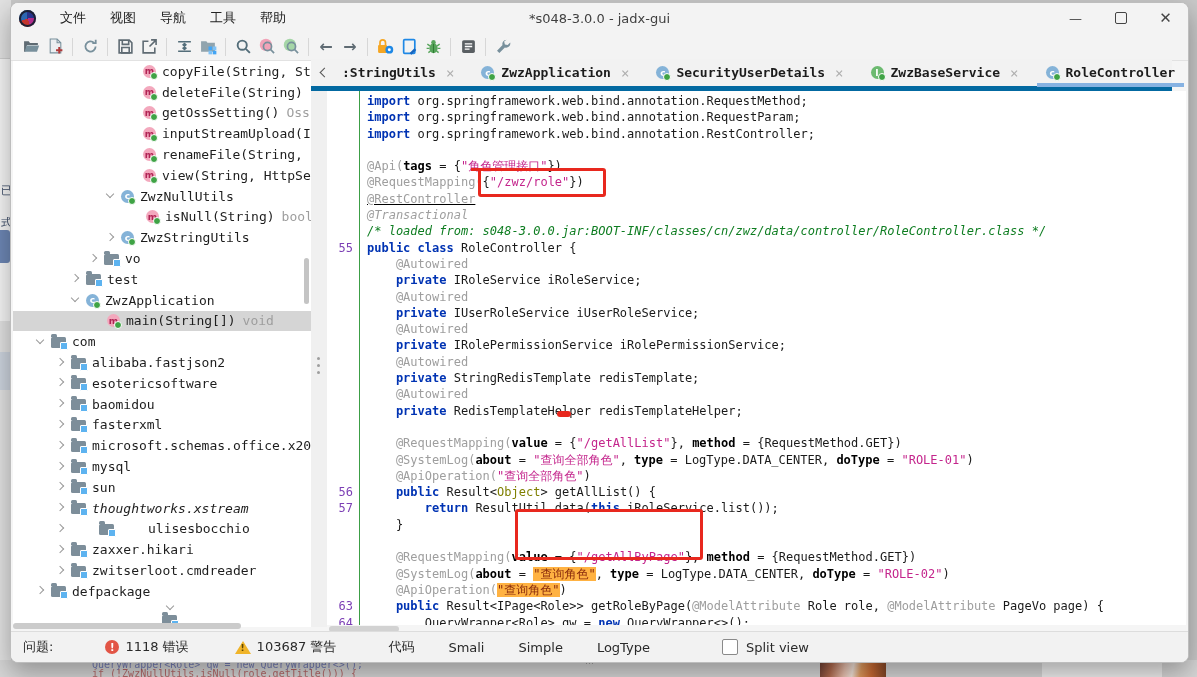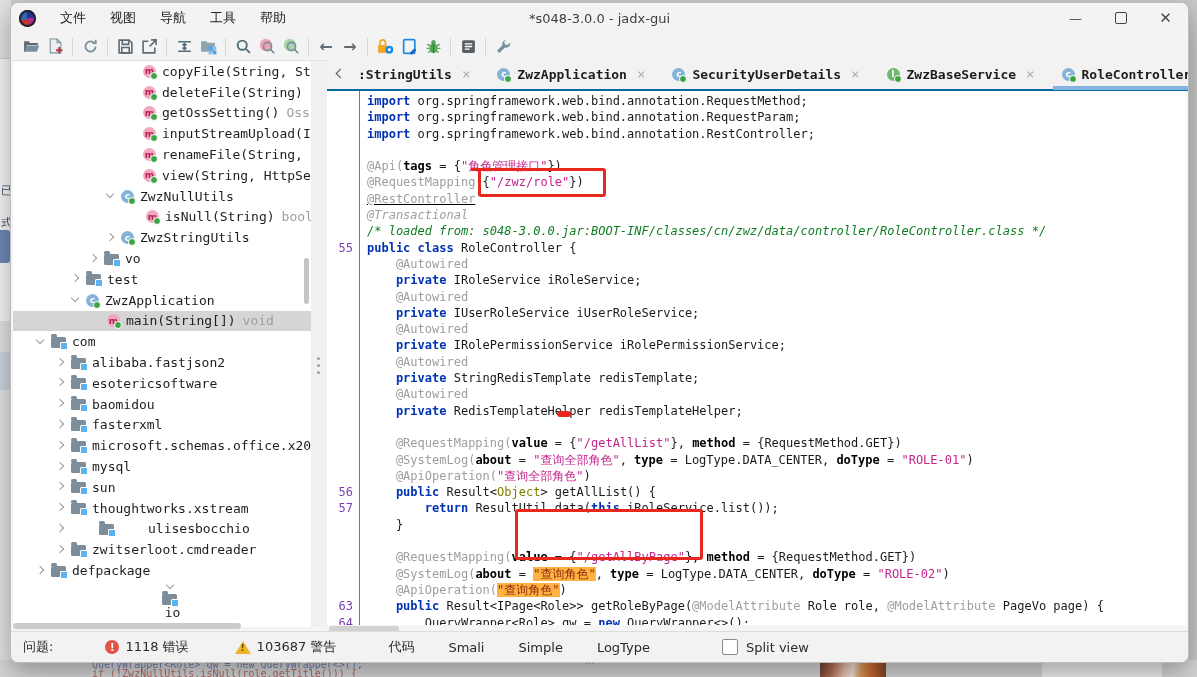--- a/index.html
+++ b/index.html
@@ -64,22 +64,22 @@
   .sfx{color:#9e9e9e;margin-left:7px;}
   .tree-vscroll{position:absolute;left:293px;top:255px;width:5px;height:46px;background:#c4c4c4;border-radius:3px;}
   .tree-hscroll{position:absolute;left:2px;top:620px;width:228px;height:6px;background:#cbcbcb;border-radius:3px;}
 
   
   .splitter{position:absolute;left:300px;top:58px;width:16px;height:566px;background:#f0f0f0;}
   .splitter .dots{position:absolute;left:6px;top:292px;}
   .splitter .dots i{display:block;width:3px;height:3px;border-radius:50%;background:#9e9e9e;margin:4px 0;}
 
   
-  .tabbar{position:absolute;left:316px;top:56px;width:861px;height:32px;background:#f2f2f2;
-          display:flex;align-items:center;border-bottom:2px solid #0369a1;box-sizing:border-box;}
+  .tabbar{position:absolute;left:300px;top:56px;width:861px;height:32px;background:#f2f2f2;
+          display:flex;align-items:center;border-bottom:5px solid #0369a1;box-sizing:border-box;}
   .tab-scroll{width:20px;height:20px;position:relative;flex:none;margin-left:2px;}
   .tab-scroll::after{content:"";position:absolute;left:8px;top:6px;width:6px;height:6px;
                      border-right:1.8px solid #555;border-bottom:1.8px solid #555;transform:rotate(135deg);}
   .tab{display:flex;align-items:center;gap:7px;height:100%;padding:0 9px;position:relative;flex:none;
        font:bold 13px "DejaVu Sans Mono","Liberation Mono",monospace;color:#1c1c1c;margin-right:9px;}
   .tab .ti{margin-right:0;}
   .tab .x{color:#aeaeae;font-weight:normal;font-size:14px;margin-left:3px;}
   .tab.active::after{content:"";position:absolute;left:0;bottom:-1px;width:100%;height:4px;background:#86b2e2;}
 
   .editor{position:absolute;left:316px;top:88px;width:859px;height:534px;background:#fff;overflow:hidden;}
@@ -370,29 +370,34 @@
       <div class="trow" style="padding-left: 41px;">
         <span class="chev"></span>
         <span class="ti folder"></span>
         <span>mysql</span>
       </div>
       <div class="trow" style="padding-left: 41px;">
         <span class="chev"></span>
         <span class="ti folder"></span>
         <span>sun</span>
       </div>
-      <div class="trow" style="padding-left: 41px;">
+      <div class="trow" style="padding-left: 41px; font-style: italic;">
         <span class="chev"></span>
         <span class="ti folder"></span>
         <span>thoughtworks.xstream</span>
       </div>
       <div class="trow" style="padding-left: 41px; gap: 28px;">
         <span class="chev"></span>
         <span class="ti folder"></span>
         <span>ulisesbocchio</span>
+      </div>
+      <div class="trow" style="padding-left: 41px;">
+        <span class="chev"></span>
+        <span class="ti folder"></span>
+        <span>zaxxer.hikari</span>
       </div>
       <div class="trow" style="padding-left: 41px;">
         <span class="chev"></span>
         <span class="ti folder"></span>
         <span>zwitserloot.cmdreader</span>
       </div>
       <div class="trow" style="padding-left: 21px;">
         <span class="chev"></span>
         <span class="ti folder"></span>
         <span>defpackage</span>

